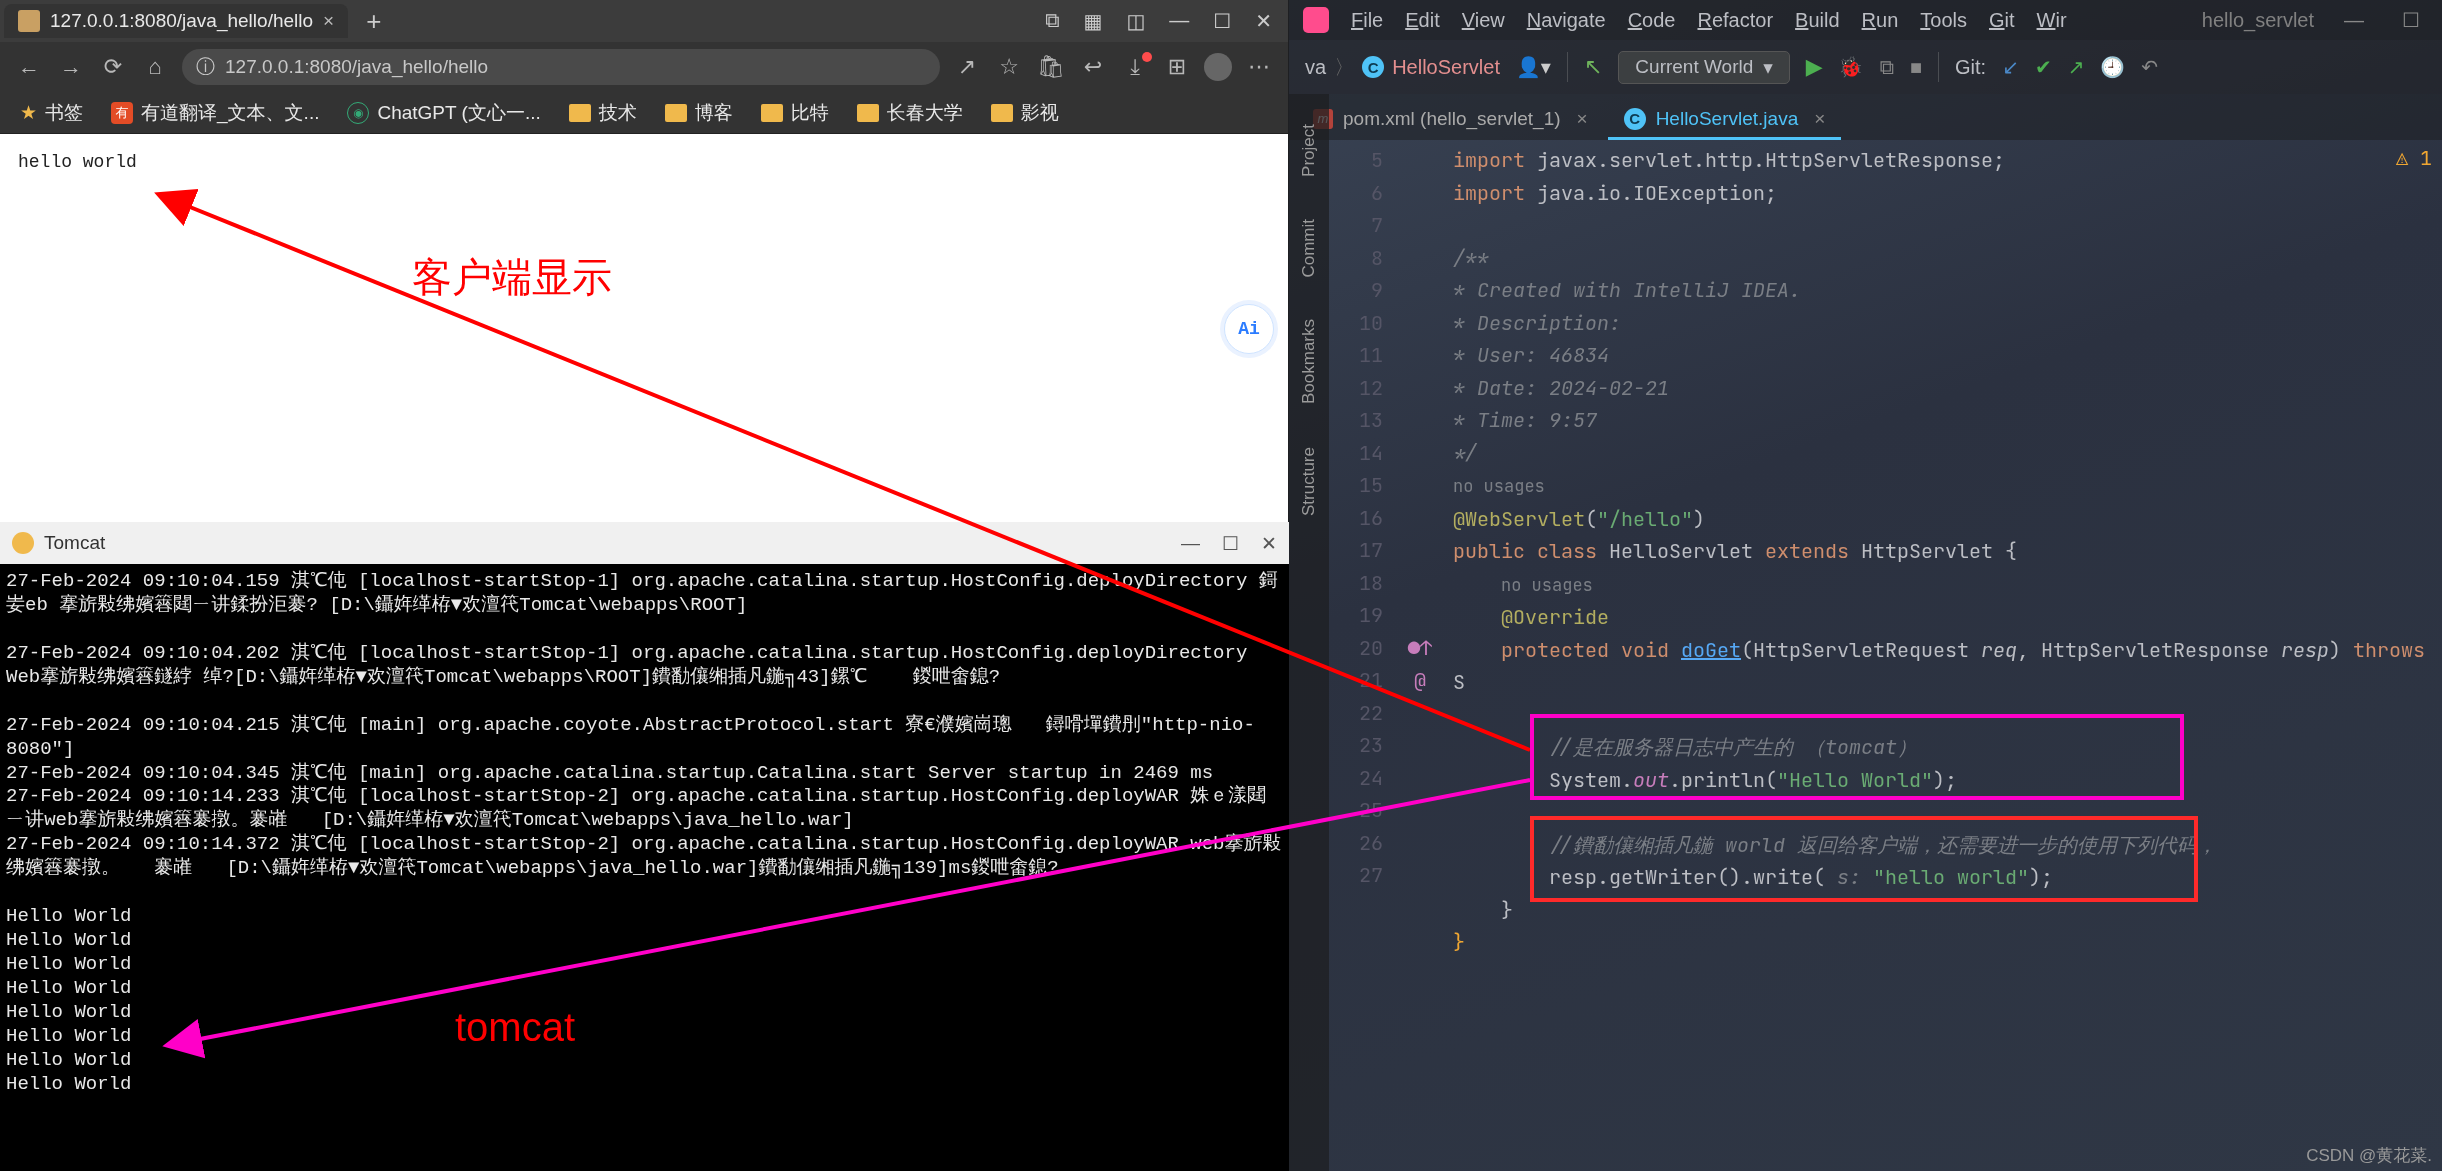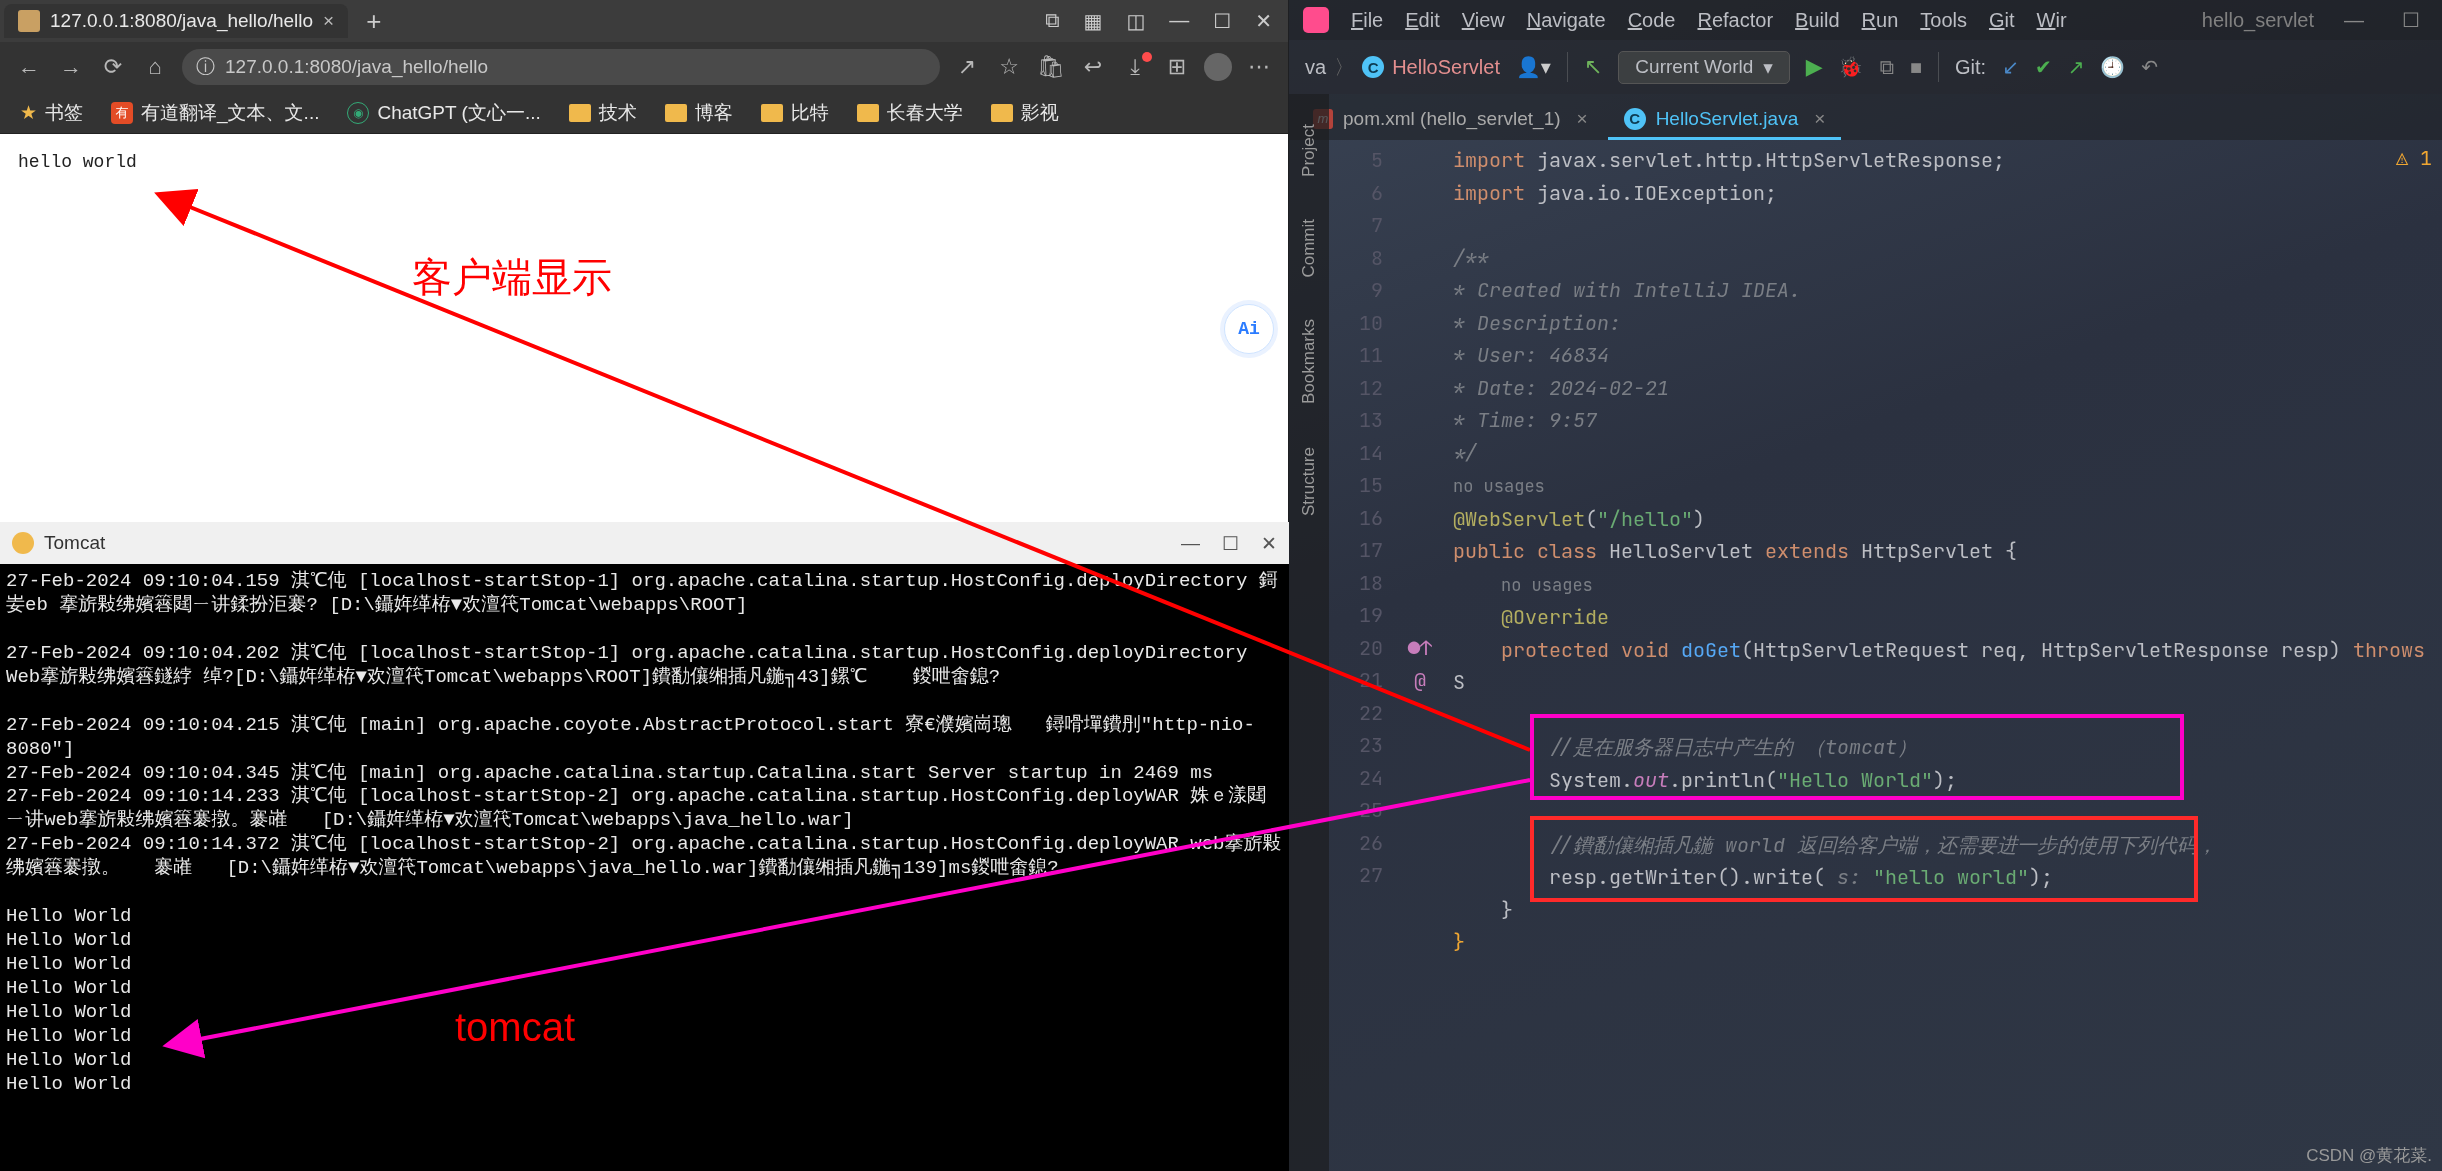--- a/index.html
+++ b/index.html
@@ -138,23 +138,23 @@
   }
   .gutter-mark { width: 46px; padding-top:4px; line-height:32.5px; color:#556; text-align:center;}
   .code {
     flex:1; padding: 4px 0 0 10px; line-height:32.5px; position:relative;
   }
   .kw { color:#cf8e6d; }
   .cls { color:#bcbec4; }
   .anno { color:#b3ae60; }
   .str { color:#6aab73; }
   .com { color:#7a7e85; font-style: italic; }
-  .fn { color:#56a8f5; }
+  .fn { color:#56a8f5;text-decoration:underline; }
   .field { color:#c77dbb; font-style: italic; }
-  .param { color:#bcbec4; }
+  .param { color:#bcbec4;font-style:italic; }
   .usage { color:#7a7e85; font-size:17px; font-style:normal; }
 
   .warn-tri {
     position:absolute; right: 10px; top: 2px;
     color:#f0a732; font-size:20px;
   }
   .watermark {
     position:absolute; right:10px; bottom:4px; color:#999; font-size:17px;margin-left:14px;
   }
 

